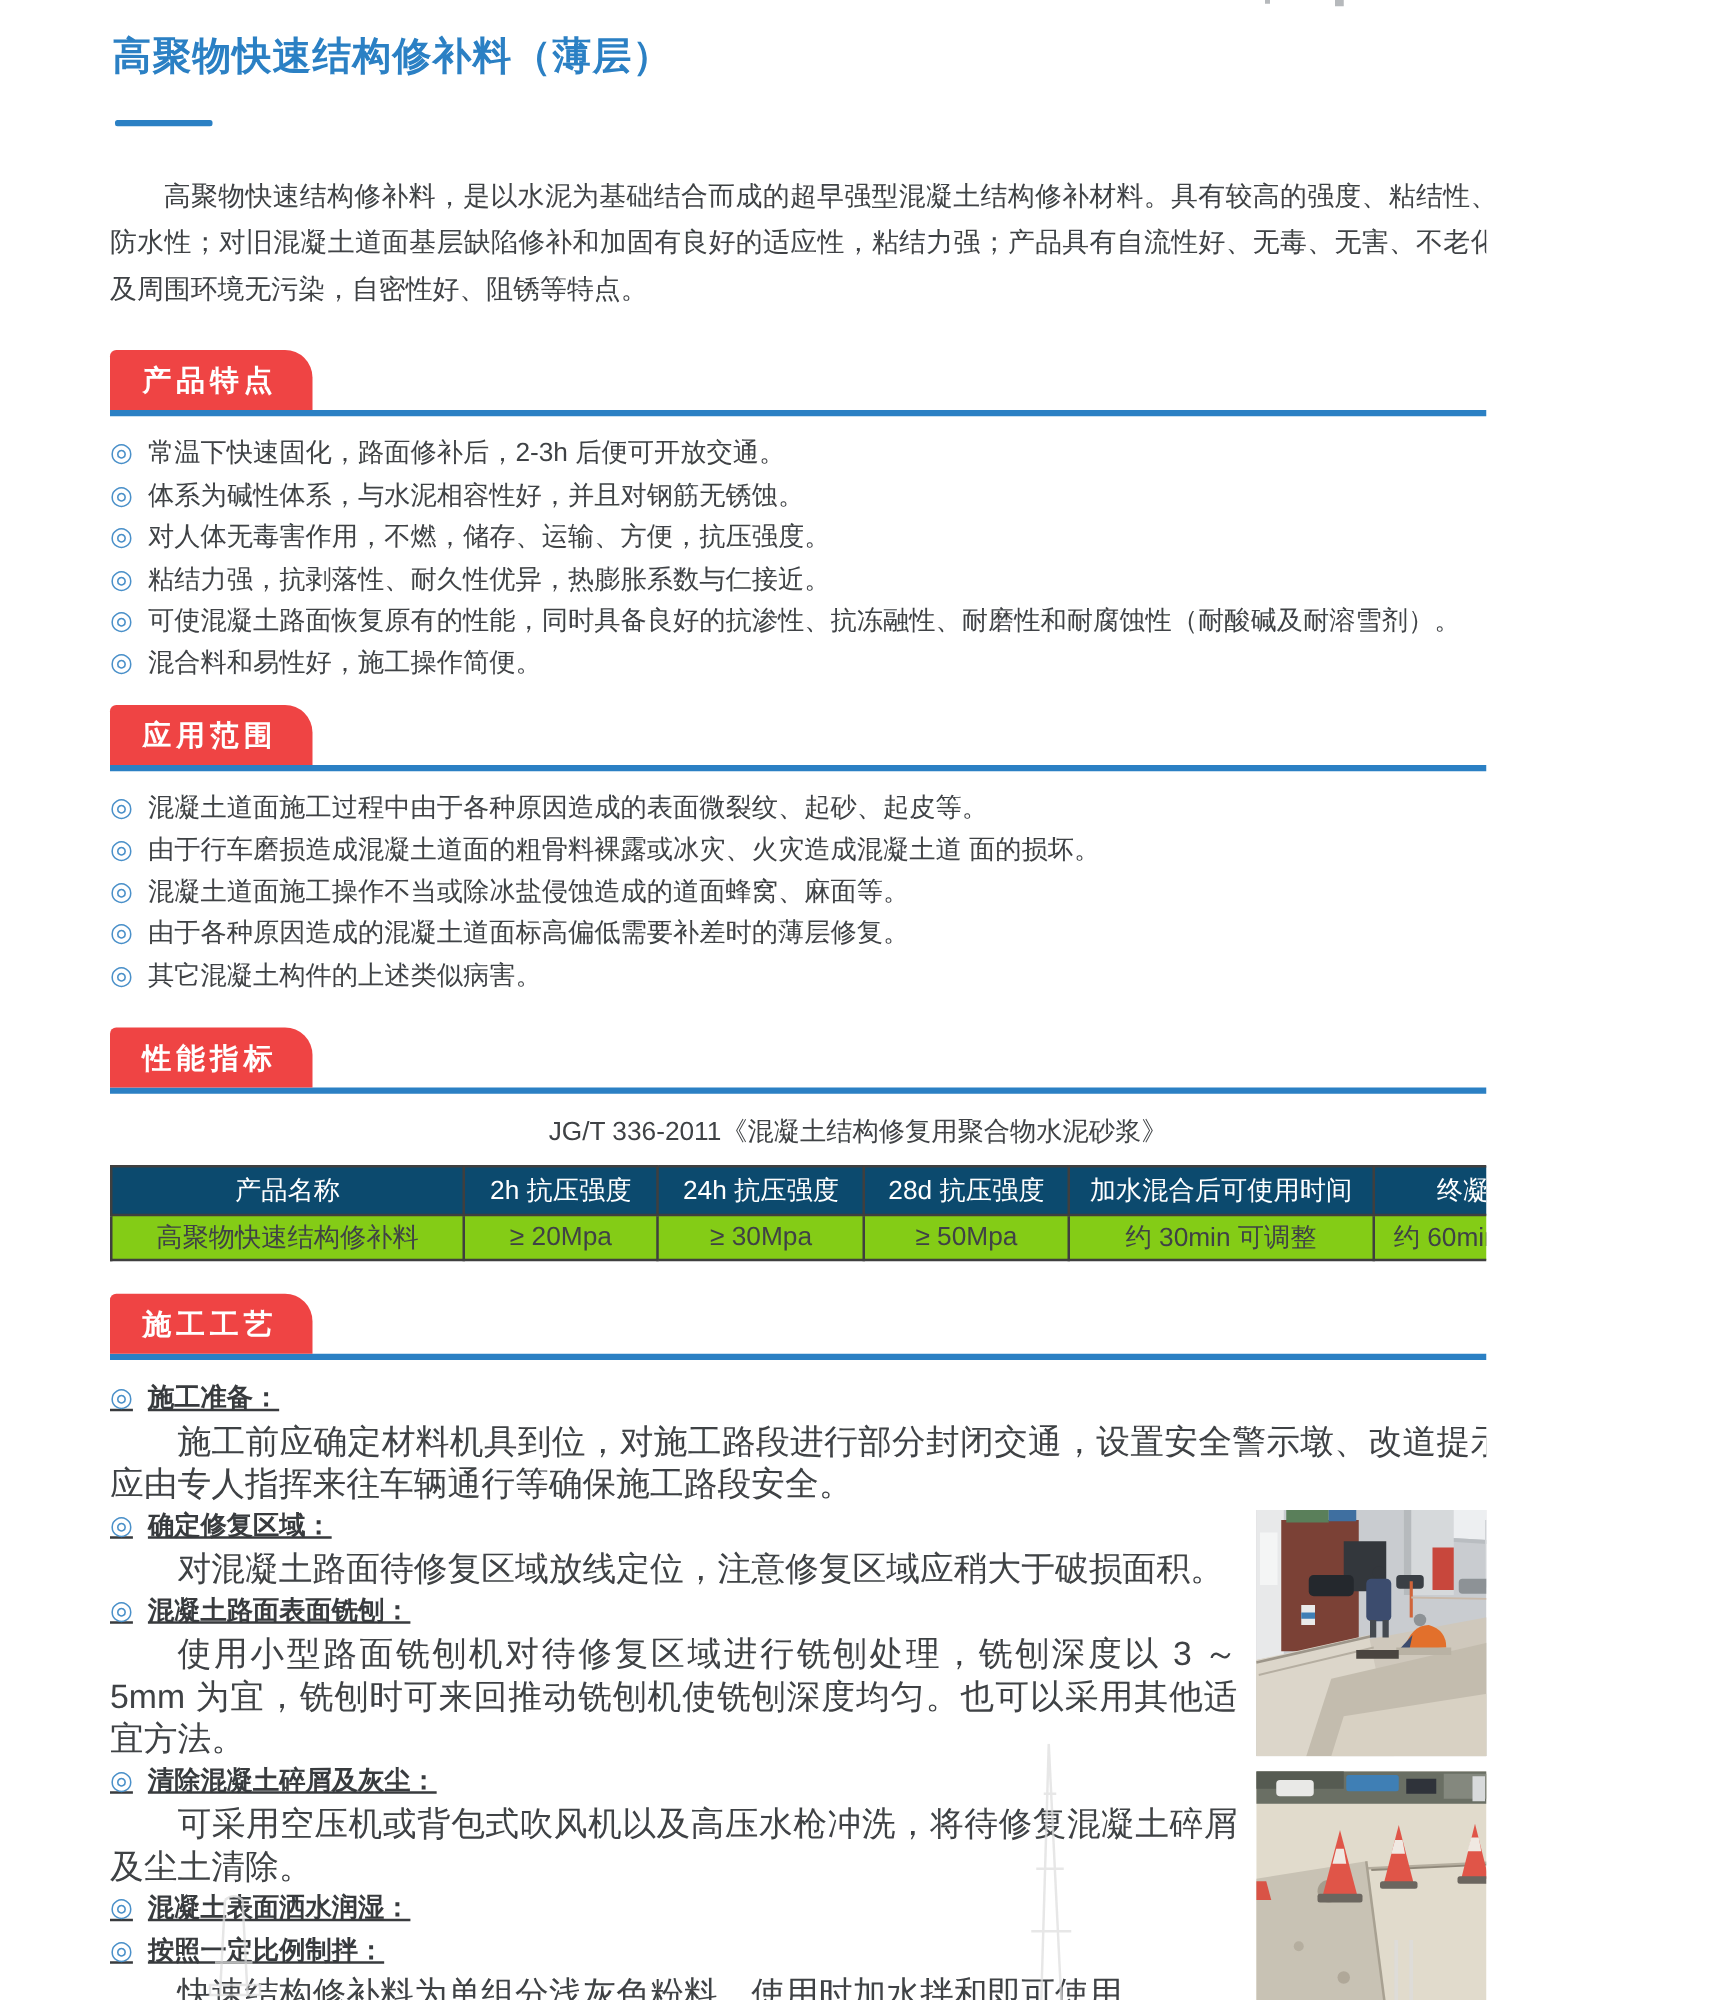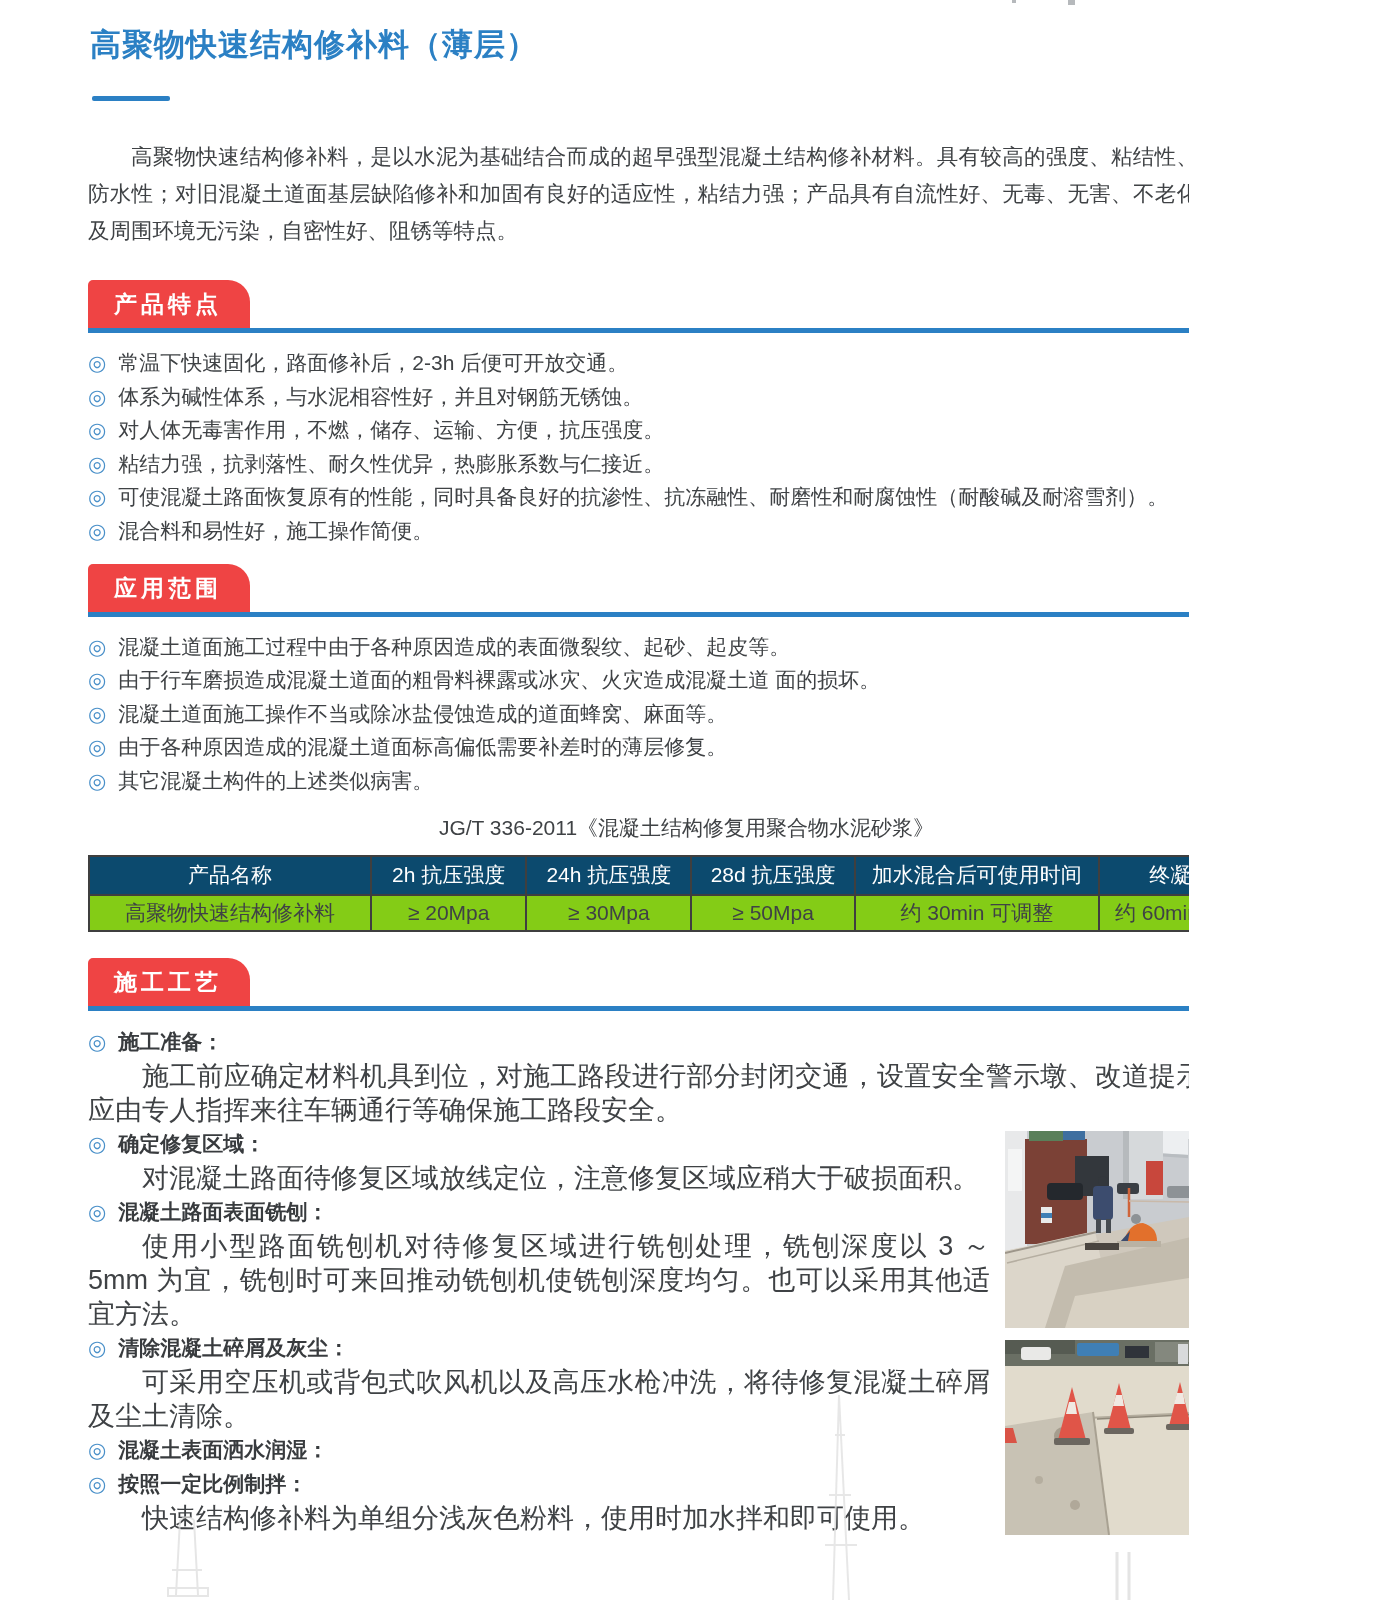--- a/index.html
+++ b/index.html
@@ -23,21 +23,21 @@
   ul.blist li{font-size:21px;line-height:33.6px;color:#3f4245;}
   .mk{color:#4a90c9;margin-right:12px;}
 
   .tcaption{margin:16px 0 13px;text-align:center;font-size:21px;color:#3f4245;}
   table.perf{width:100%;border-collapse:collapse;margin-top:10px;table-layout:fixed;}
   table.perf th,table.perf td{border:2px solid #3f3f3f;text-align:center;font-size:21px;padding:0;}
   table.perf th{background:#0c4a6e;color:#ffffff;font-weight:normal;height:37px;}
   table.perf td{background:#84cc16;color:#3f4245;height:34px;}
 
   .steps{margin-top:14px;}
-  p.step-label{margin:0;font-size:21px;line-height:34px;font-weight:bold;color:#383b3e;}
+  p.step-label{margin:0;font-size:21px;line-height:34px;font-weight:bold;color:#383b3e;text-decoration:underline;}
   p.step-label .mk{font-weight:normal;}
   p.step-body{margin:0;font-size:27px;line-height:34px;text-indent:2em;text-align:justify;}
 
   .photo-col{float:right;width:292px;margin:4px -12px 8px 15px;}
   .photo{display:block;width:292px;}
   .photo + .photo{margin-top:12px;}
   .photo svg{display:block;width:292px;}
 
   .topmark{position:absolute;top:0;background:#8f9398;opacity:.65;}
   .wm{position:absolute;opacity:.75;}
@@ -74,20 +74,23 @@
       <span class="tab">应用范围</span>
     </div>
     <ul class="blist">
       <li><span class="mk">◎</span><span>混凝土道面施工过程中由于各种原因造成的表面微裂纹、起砂、起皮等。</span></li>
       <li><span class="mk">◎</span><span>由于行车磨损造成混凝土道面的粗骨料裸露或冰灾、火灾造成混凝土道 面的损坏。</span></li>
       <li><span class="mk">◎</span><span>混凝土道面施工操作不当或除冰盐侵蚀造成的道面蜂窝、麻面等。</span></li>
       <li><span class="mk">◎</span><span>由于各种原因造成的混凝土道面标高偏低需要补差时的薄层修复。</span></li>
       <li><span class="mk">◎</span><span>其它混凝土构件的上述类似病害。</span></li>
     </ul>
 
+    <div class="sec sec-performance">
+      <span class="tab">性能指标</span>
+    </div>
     <p class="tcaption">JG/T 336-2011《混凝土结构修复用聚合物水泥砂浆》</p>
     <table class="perf">
       <colgroup>
         <col style="width:23.6%">
           <col style="width:13%">
           <col style="width:13.8%">
         <col style="width:13.7%">
           <col style="width:20.4%">
           <col style="width:15.5%">
       </colgroup>

